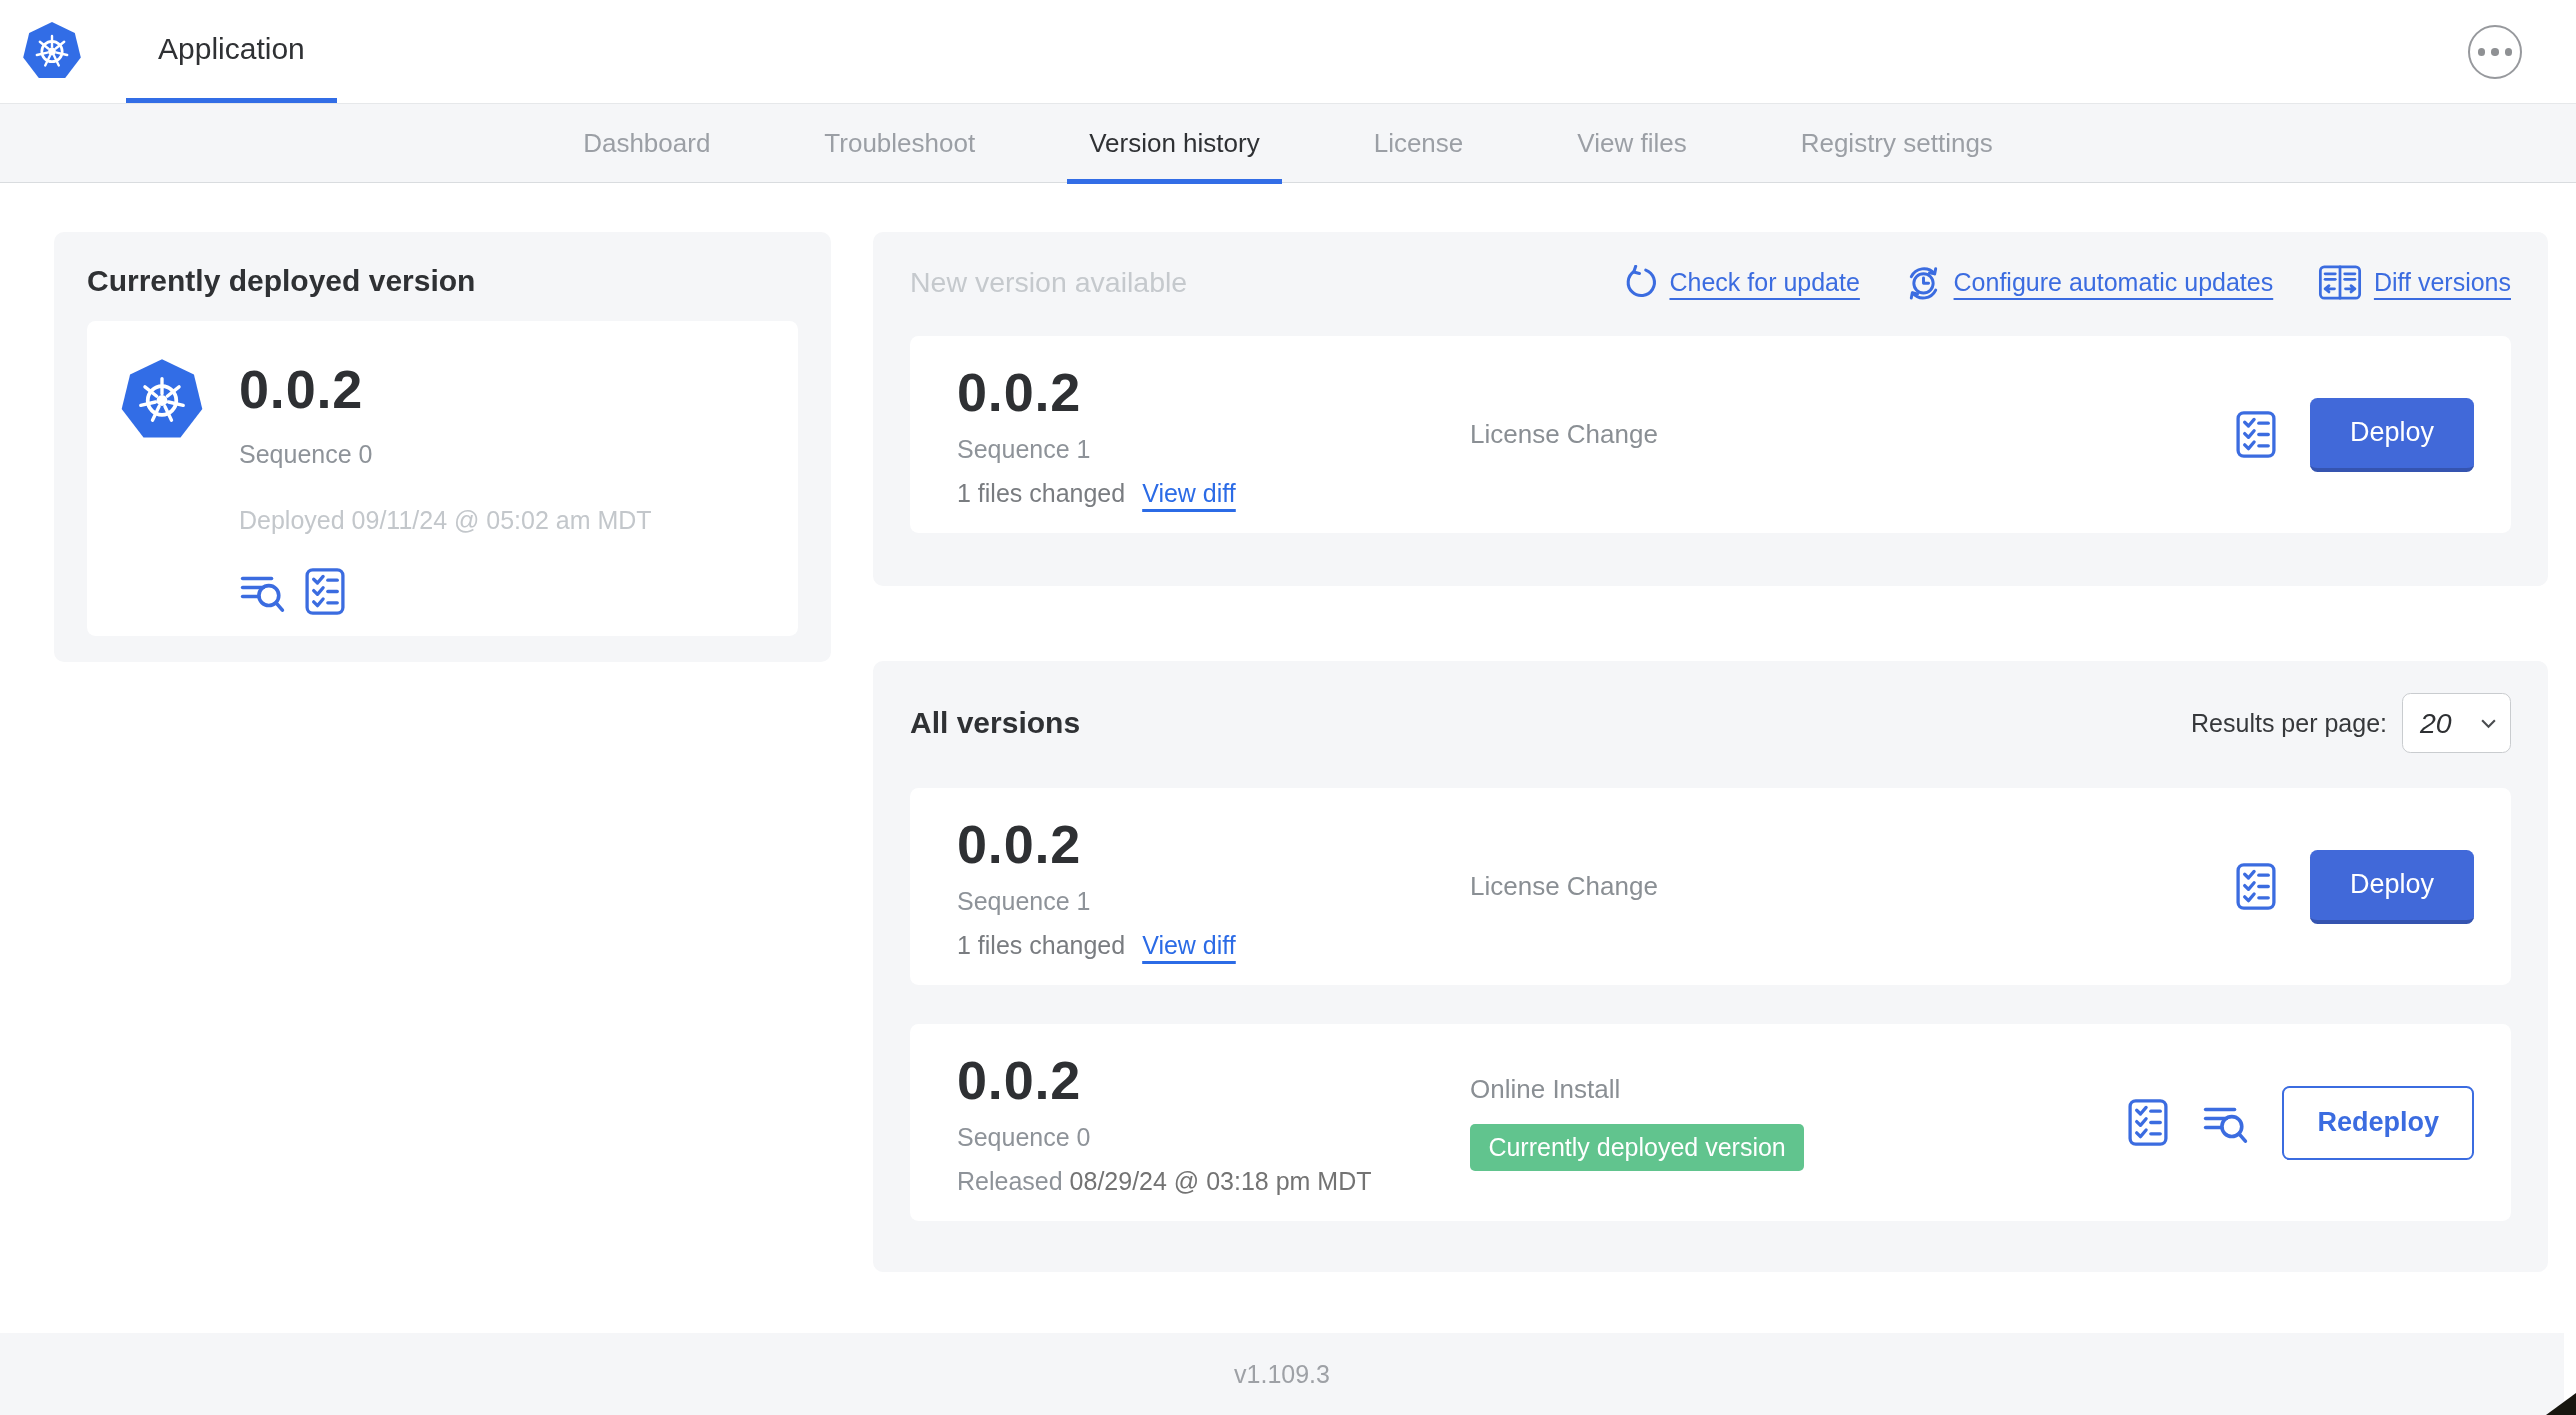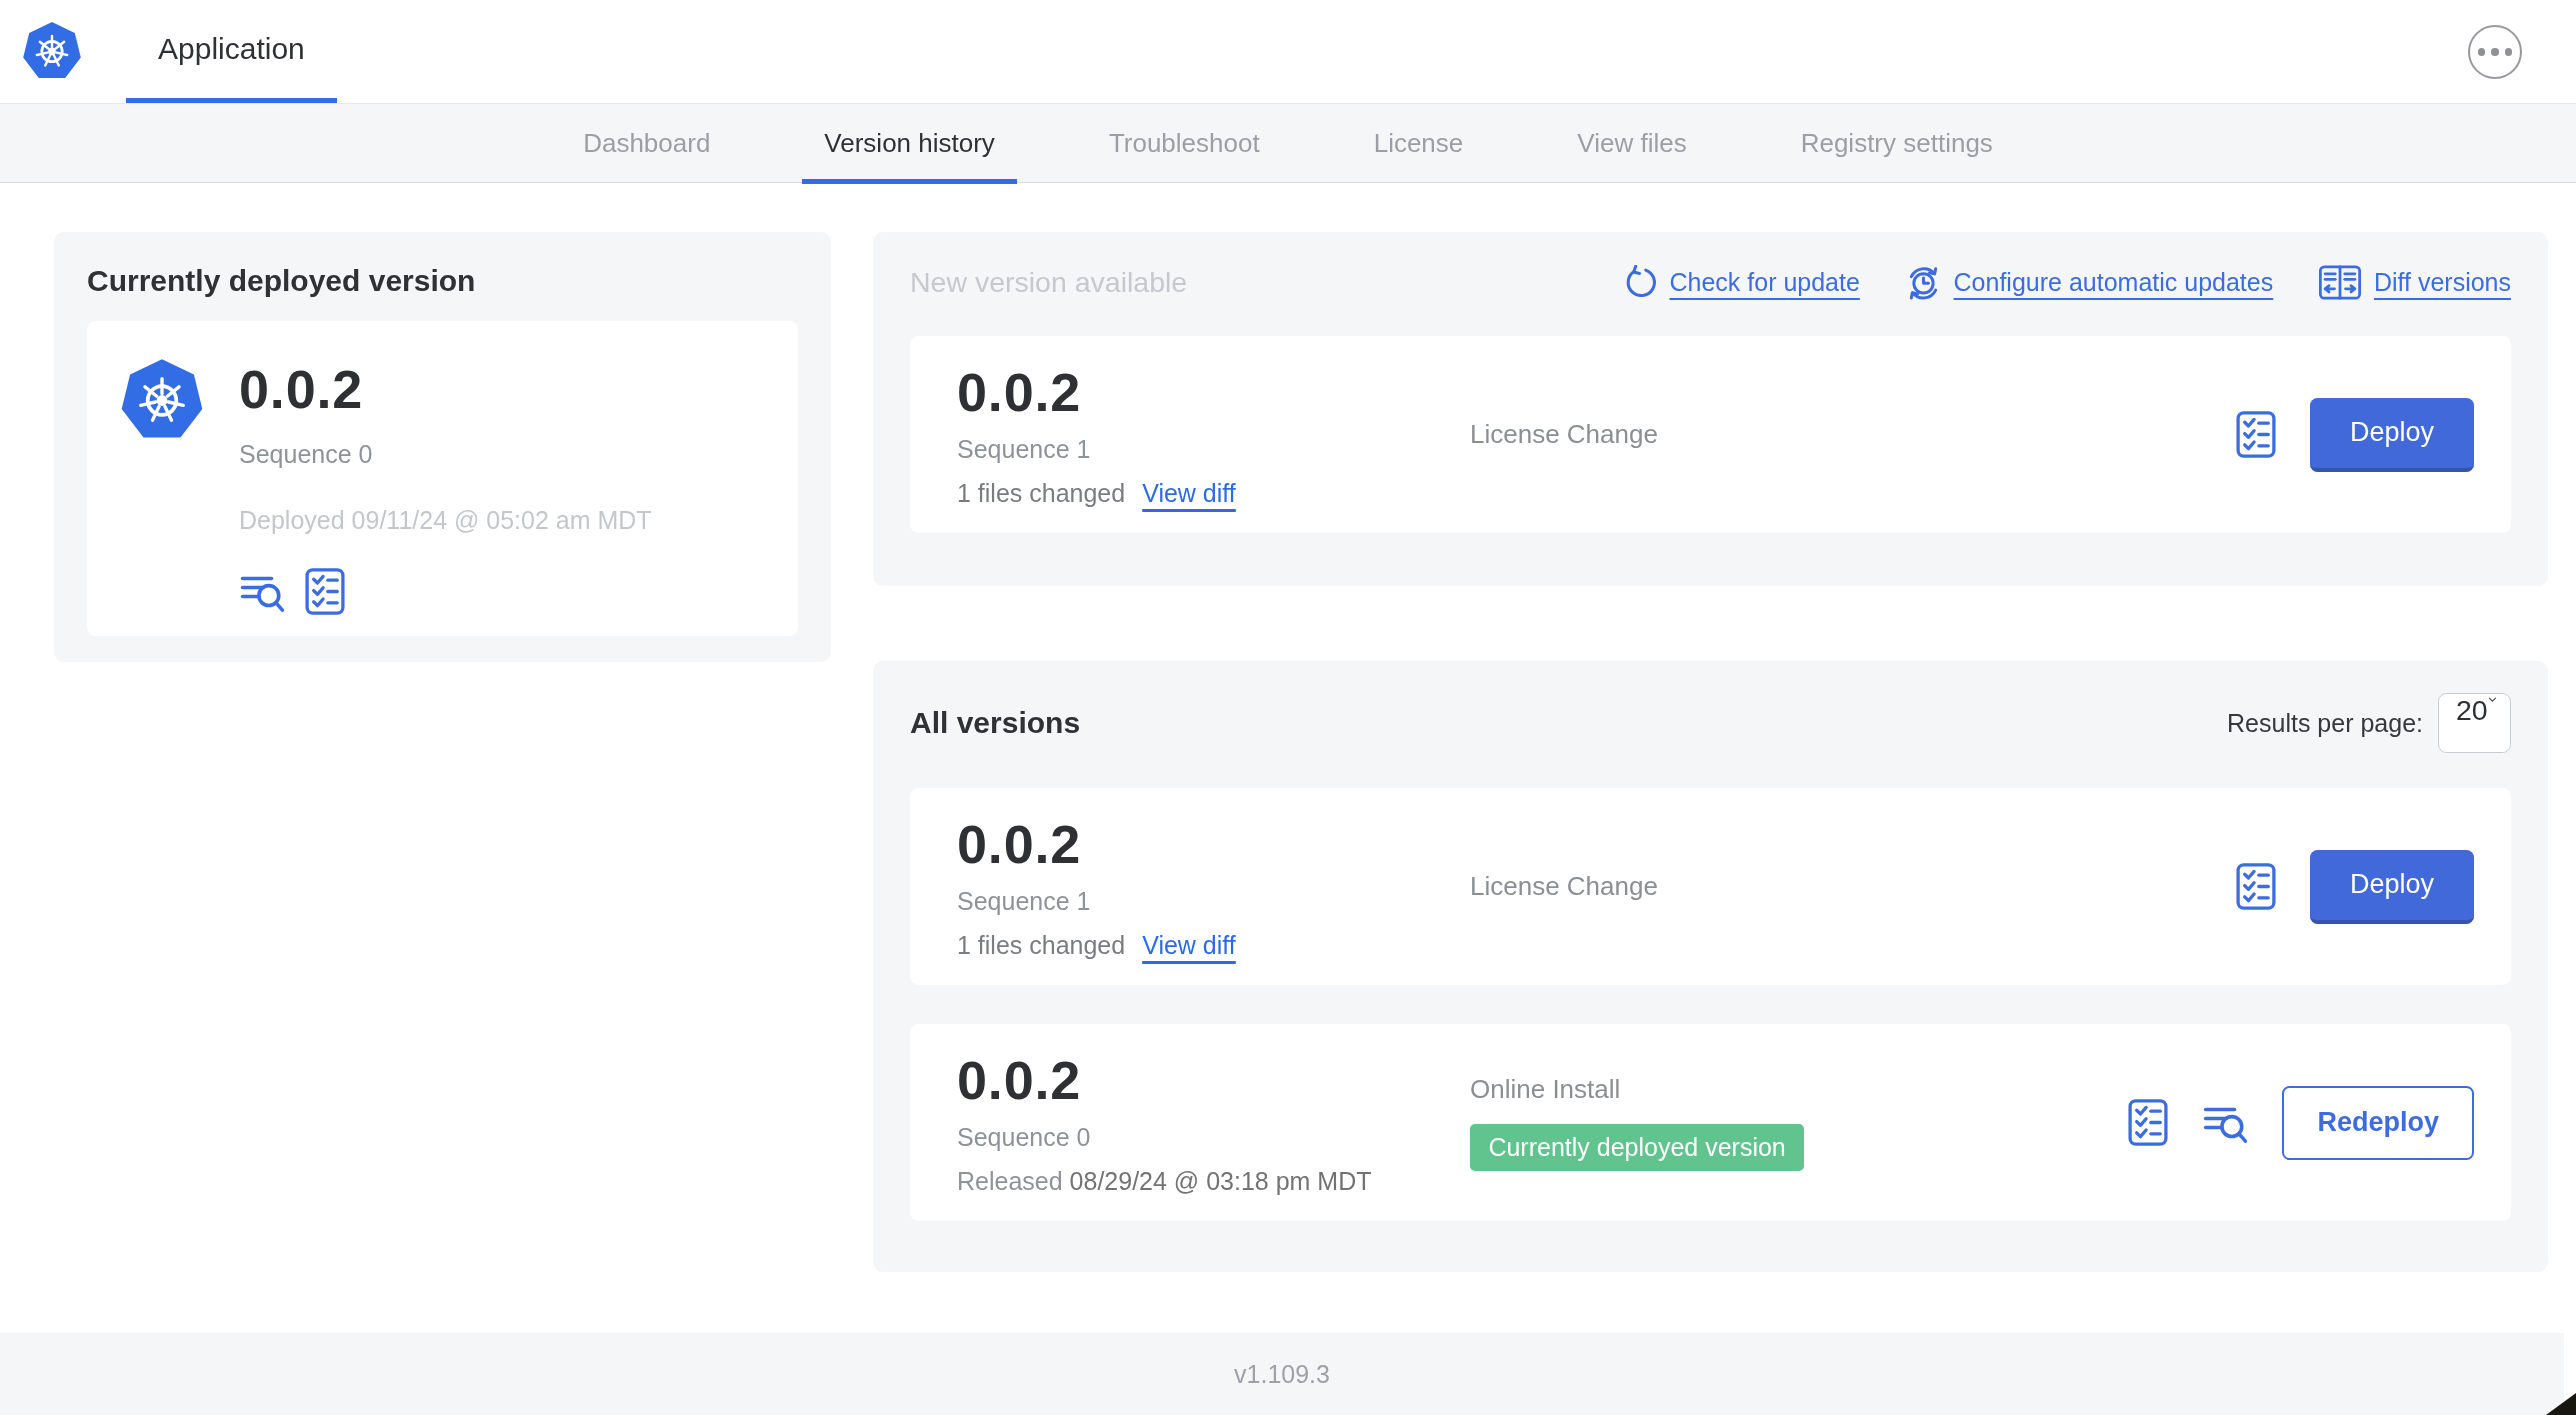--- a/index.html
+++ b/index.html
@@ -117,24 +117,24 @@
   .btn-secondary {
     height: 74px; padding: 0 33px;
     background: #fff; border: 2.5px solid #3B6CE0;
     border-radius: 7.5px; color: #3B6CE0; font-size: 27px; font-weight: 700;
     font-family: inherit; cursor: pointer;
   }
 
   .av-panel { margin-top: 75px; height: 611px; padding: 32px 37px; }
   .rpp { margin-left: auto; display: flex; align-items: center; gap: 15px; font-size: 25px; color: #36383B; }
   .rpp-select {
-    width: 73px; height: 60px; background: #fff;
+    width: 109px; height: 60px; background: #fff;
     border: 1.7px solid #C9CCCF; border-radius: 8.4px;
-    display: flex; justify-content: space-between;
-    padding: 0 13.4px 0 17px; font-size: 28.5px; color: #2E3033; cursor: pointer;
+    display: flex; align-items: center; justify-content: space-between;
+    padding: 0 13.4px 0 17px; font-size: 28.5px; color: #2E3033; cursor: pointer; font-style: italic;
   }
   .row2 { margin-top: 39px; }
 
   
   .ic { stroke: #3B6CE0; fill: none; stroke-width: 3.5; stroke-linecap: round; stroke-linejoin: round; }
   .ic4 { stroke: #3B6CE0; fill: none; stroke-width: 4; stroke-linecap: round; stroke-linejoin: round; }
   .icon-btn { cursor: pointer; display: inline-flex; }
 
   
   footer {
@@ -176,22 +176,22 @@
     </div>
     <button class="ellipsis-btn" aria-label="menu">
       <span class="dot"></span>
       <span class="dot"></span>
       <span class="dot"></span>
     </button>
   </header>
 
   <nav>
     <div class="tab">Dashboard</div>
+    <div class="tab">Troubleshoot</div>
     <div class="tab active">Version history</div>
-    <div class="tab">Troubleshoot</div>
     <div class="tab">License</div>
     <div class="tab">View files</div>
     <div class="tab">Registry settings</div>
   </nav>
 
   <main>
 
     <section class="panel left-panel">
       <div class="section-title">Currently deployed version</div>
       <div class="cur-card">

